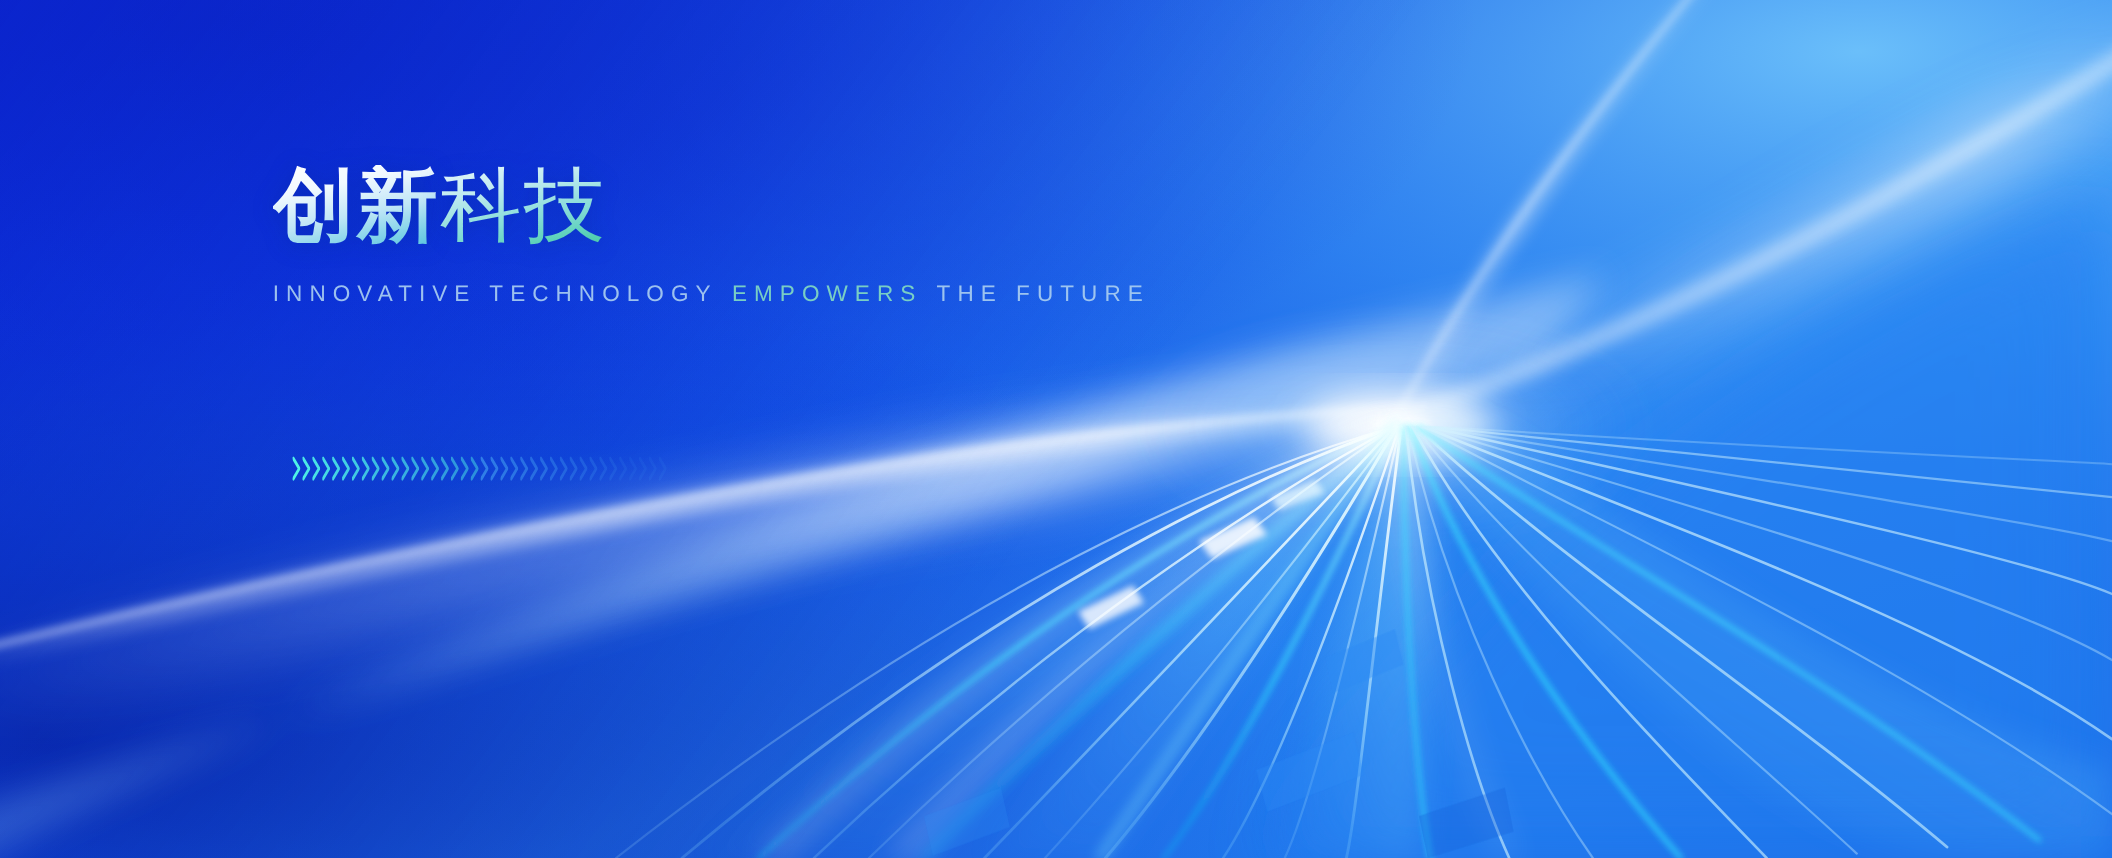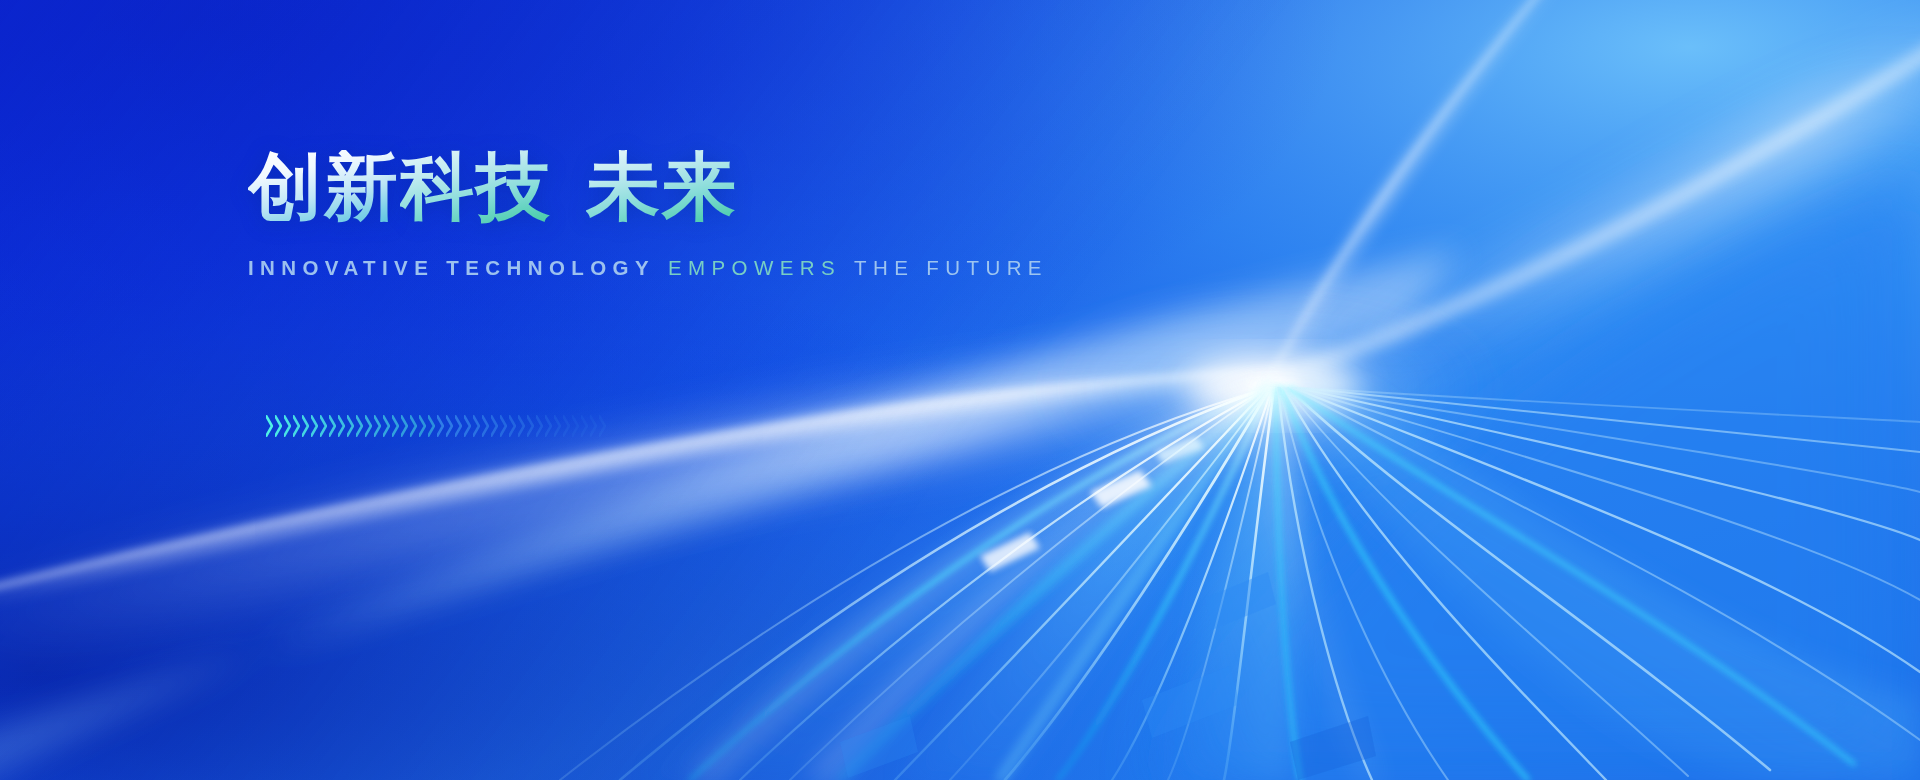--- a/index.html
+++ b/index.html
@@ -23,29 +23,29 @@
   .cn{
     font-size:74px;letter-spacing:2px;
     -webkit-background-clip:text;background-clip:text;color:transparent;
     filter:drop-shadow(0 2px 10px rgba(0,40,140,.35));
   }
   .cn.bold{
     font-weight:700;
     background-image:linear-gradient(168deg,#ffffff 0%,#f1f9ff 28%,#bfe6f6 58%,#7fd2e8 82%,#56c3dd 100%);
   }
   .cn.thin{
-    font-weight:700;
+    font-weight:400;
     background-image:linear-gradient(168deg,#e9f7fb 0%,#bfeaf0 30%,#86dcd8 62%,#55cfb4 88%,#49cba4 100%);
   }
   .gap{display:inline-block;width:34px;}
   #subline{
     margin-top:20px;font-size:20.5px;font-weight:300;letter-spacing:6.4px;
     white-space:nowrap;display:flex;
   }
-  #subline .s1{color:#a9cdf0;opacity:.92;font-weight:bold;}
+  #subline .s1{color:#a9cdf0;opacity:.92;}
   #subline .s2{color:#7fd6c2;opacity:.95;text-align:right;}
   #subline .s3{color:#a9cdf0;opacity:.92;}
   #subline .sgap{display:inline-block;width:13px;}
 
   
   #chevrons{
     position:absolute;left:266px;top:415px;z-index:40;
     display:flex;align-items:center;pointer-events:none;
   }
   #chevrons .chev{
@@ -276,21 +276,20 @@
       </defs>
       <rect x="0" y="0" width="1920" height="780" fill="url(#veil)"></rect>
     </svg>
   </div>
 
   <div id="copy">
     <div id="headline">
       <span class="cn bold">创新</span>
       <span class="cn thin">科技</span>
       <span class="gap"></span>
-      <span class="cn thin">未来</span>
     </div>
     <div id="subline">
       <span class="s1">INNOVATIVE TECHNOLOGY</span>
       <span class="sgap"></span>
       <span class="s2">EMPOWERS</span>
       <span class="sgap"></span>
       <span class="s3">THE FUTURE</span>
     </div>
   </div>
 

